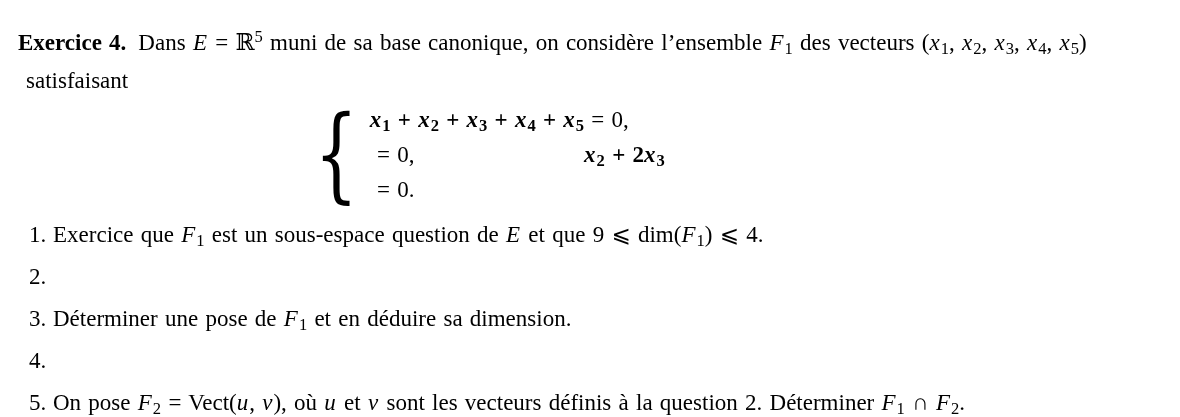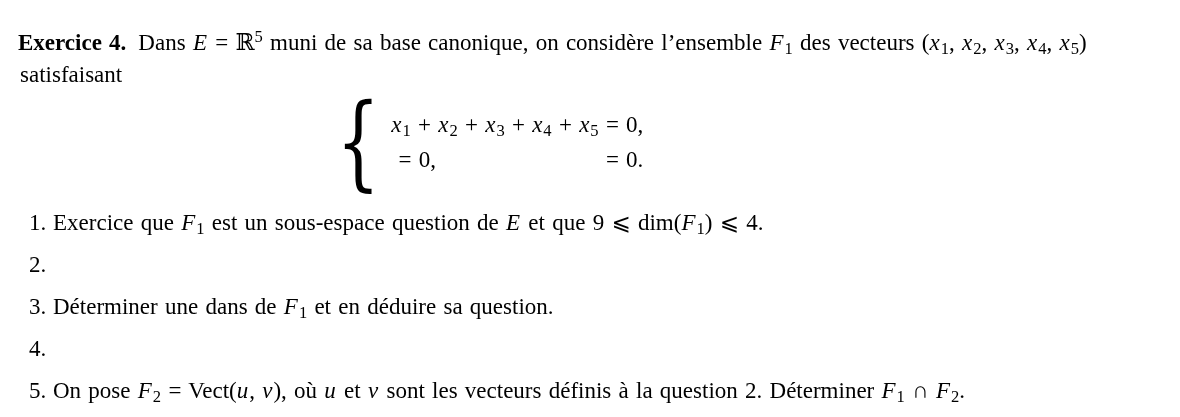--- a/index.html
+++ b/index.html
@@ -4,21 +4,21 @@
 <style>
   html, body { margin: 0; padding: 0; background: #ffffff; }
   body {
     width: 1180px; height: 417px; overflow: hidden;
     font-family: "Liberation Serif", "DejaVu Serif", "DejaVu Sans", serif;
     font-size: 23px; color: #000000;
     word-spacing: 1.5px;
   }
   .page { position: relative; width: 972px; height: 417px; padding: 27px 18px 0 18px; box-sizing: border-box; }
   .para { margin: 0; line-height: 30px; white-space: nowrap; }
-  .para2 { margin: 2px; line-height: 30px; }
+  .para2 { margin: 8px; line-height: 30px; }
   .bold-label { font-weight: bold; margin-right: 12px; }
   .mi { font-style: italic; padding-right: 1px; }
   .bb { font-family: "DejaVu Serif", "DejaVu Sans", serif; font-style: normal; }
   sub { font-size: 0.72em; vertical-align: -0.25em; line-height: 0; }
   sup { font-size: 0.72em; vertical-align: 0.5em; line-height: 0; }
   .system {
     margin-top: 2px;
     display: flex; justify-content: center; align-items: center;
     height: 100px;
   }
@@ -27,56 +27,57 @@
     font-size: 92px; line-height: 100px;
     transform: scale(0.75, 1.12);
     font-weight: 400;
     margin-right: 4px;
     display: inline-block;
   }
   .eqs {
     display: grid; grid-template-columns: auto auto;
     align-items: baseline;
   }
-  .eqs .lhs { text-align: right; line-height: 35px; white-space: pre; }
+  .eqs .lhs { text-align: right; line-height: 35px; white-space: pre; font-weight: bold; }
   .eqs .rhs { text-align: left; line-height: 35px; white-space: pre; }
   .questions { margin-top: 16px; padding-left: 11px; }
   .q { display: flex; margin-bottom: 13px; line-height: 29px; }
   .qnum { width: 24px; flex: 0 0 24px; }
   .qtext { white-space: nowrap; }
 </style>
 </head>
 <body>
 
 <div class="page">
 
   <p class="para"><span class="bold-label">Exercice 4.</span><span class="rich"><span>Dans </span><span class="mi">E</span><span> = </span><span class="bb">ℝ</span><sup>5</sup><span> muni de sa base canonique, on considère l’ensemble </span><span class="mi">F</span><sub>1</sub><span> des vecteurs (</span><span class="mi">x</span><sub>1</sub><span>, </span><span class="mi">x</span><sub>2</sub><span>, </span><span class="mi">x</span><sub>3</sub><span>, </span><span class="mi">x</span><sub>4</sub><span>, </span><span class="mi">x</span><sub>5</sub><span>)</span></span></p>
   <p class="para2">satisfaisant</p>
 
   <div class="system">
     <span class="brace">{</span>
     <div class="eqs">
       <span class="lhs"><span class="mi">x</span><sub>1</sub><span> + </span><span class="mi">x</span><sub>2</sub><span> + </span><span class="mi">x</span><sub>3</sub><span> + </span><span class="mi">x</span><sub>4</sub><span> + </span><span class="mi">x</span><sub>5</sub></span>
         <span class="rhs"><span> = 0,</span></span>
         <span class="rhs"><span> = 0,</span></span>
+      <span class="lhs"><span class="mi">x</span><sub>2</sub><span> + 2</span><span class="mi">x</span><sub>3</sub></span>
         <span class="rhs"><span> = 0.</span></span>
     </div>
   </div>
 
   <div class="questions">
     <div class="q">
       <span class="qnum">1.</span>
       <span class="qtext rich"><span>Exercice que </span><span class="mi">F</span><sub>1</sub><span> est un sous-espace question de </span><span class="mi">E</span><span> et que 9 ⩽ dim(</span><span class="mi">F</span><sub>1</sub><span>) ⩽ 4.</span></span>
     </div>
     <div class="q">
       <span class="qnum">2.</span>
     </div>
     <div class="q">
       <span class="qnum">3.</span>
-      <span class="qtext rich"><span>Déterminer une dans de </span><span class="mi">F</span><sub>1</sub><span> et en déduire sa question.</span></span>
+      <span class="qtext rich"><span>Déterminer une pose de </span><span class="mi">F</span><sub>1</sub><span> et en déduire sa dimension.</span></span>
     </div>
     <div class="q">
       <span class="qnum">4.</span>
     </div>
     <div class="q">
       <span class="qnum">5.</span>
       <span class="qtext rich"><span>On pose </span><span class="mi">F</span><sub>2</sub><span> = Vect(</span><span class="mi">u</span><span>, </span><span class="mi">v</span><span>), où </span><span class="mi">u</span><span> et </span><span class="mi">v</span><span> sont les vecteurs définis à la question 2.  Déterminer </span><span class="mi">F</span><sub>1</sub><span> ∩ </span><span class="mi">F</span><sub>2</sub><span>.</span></span>
     </div>
   </div>
 

